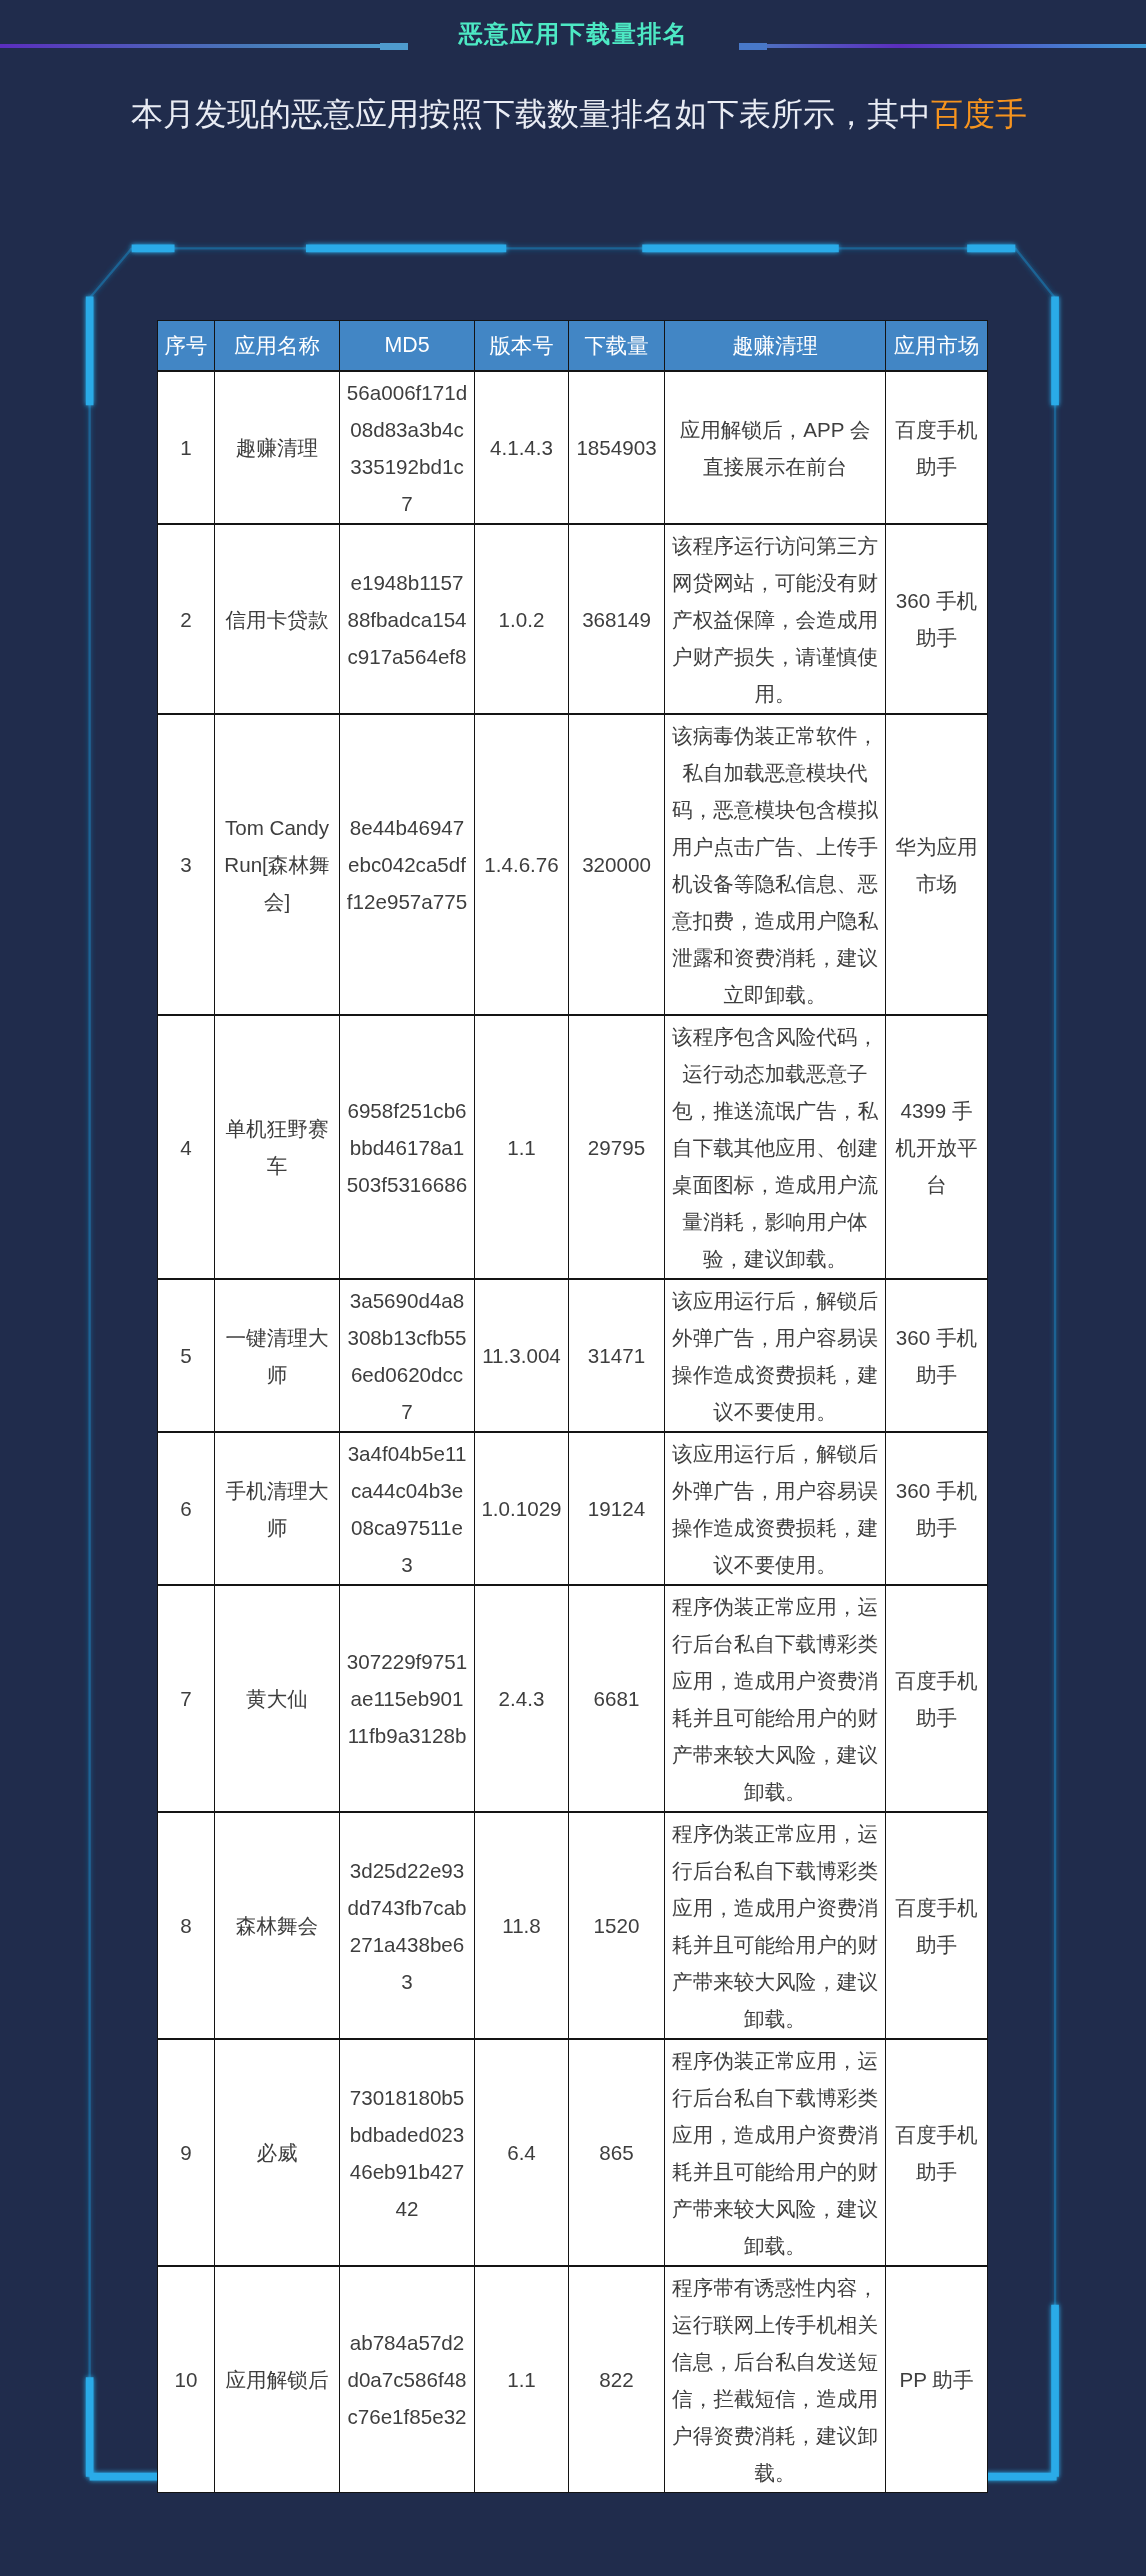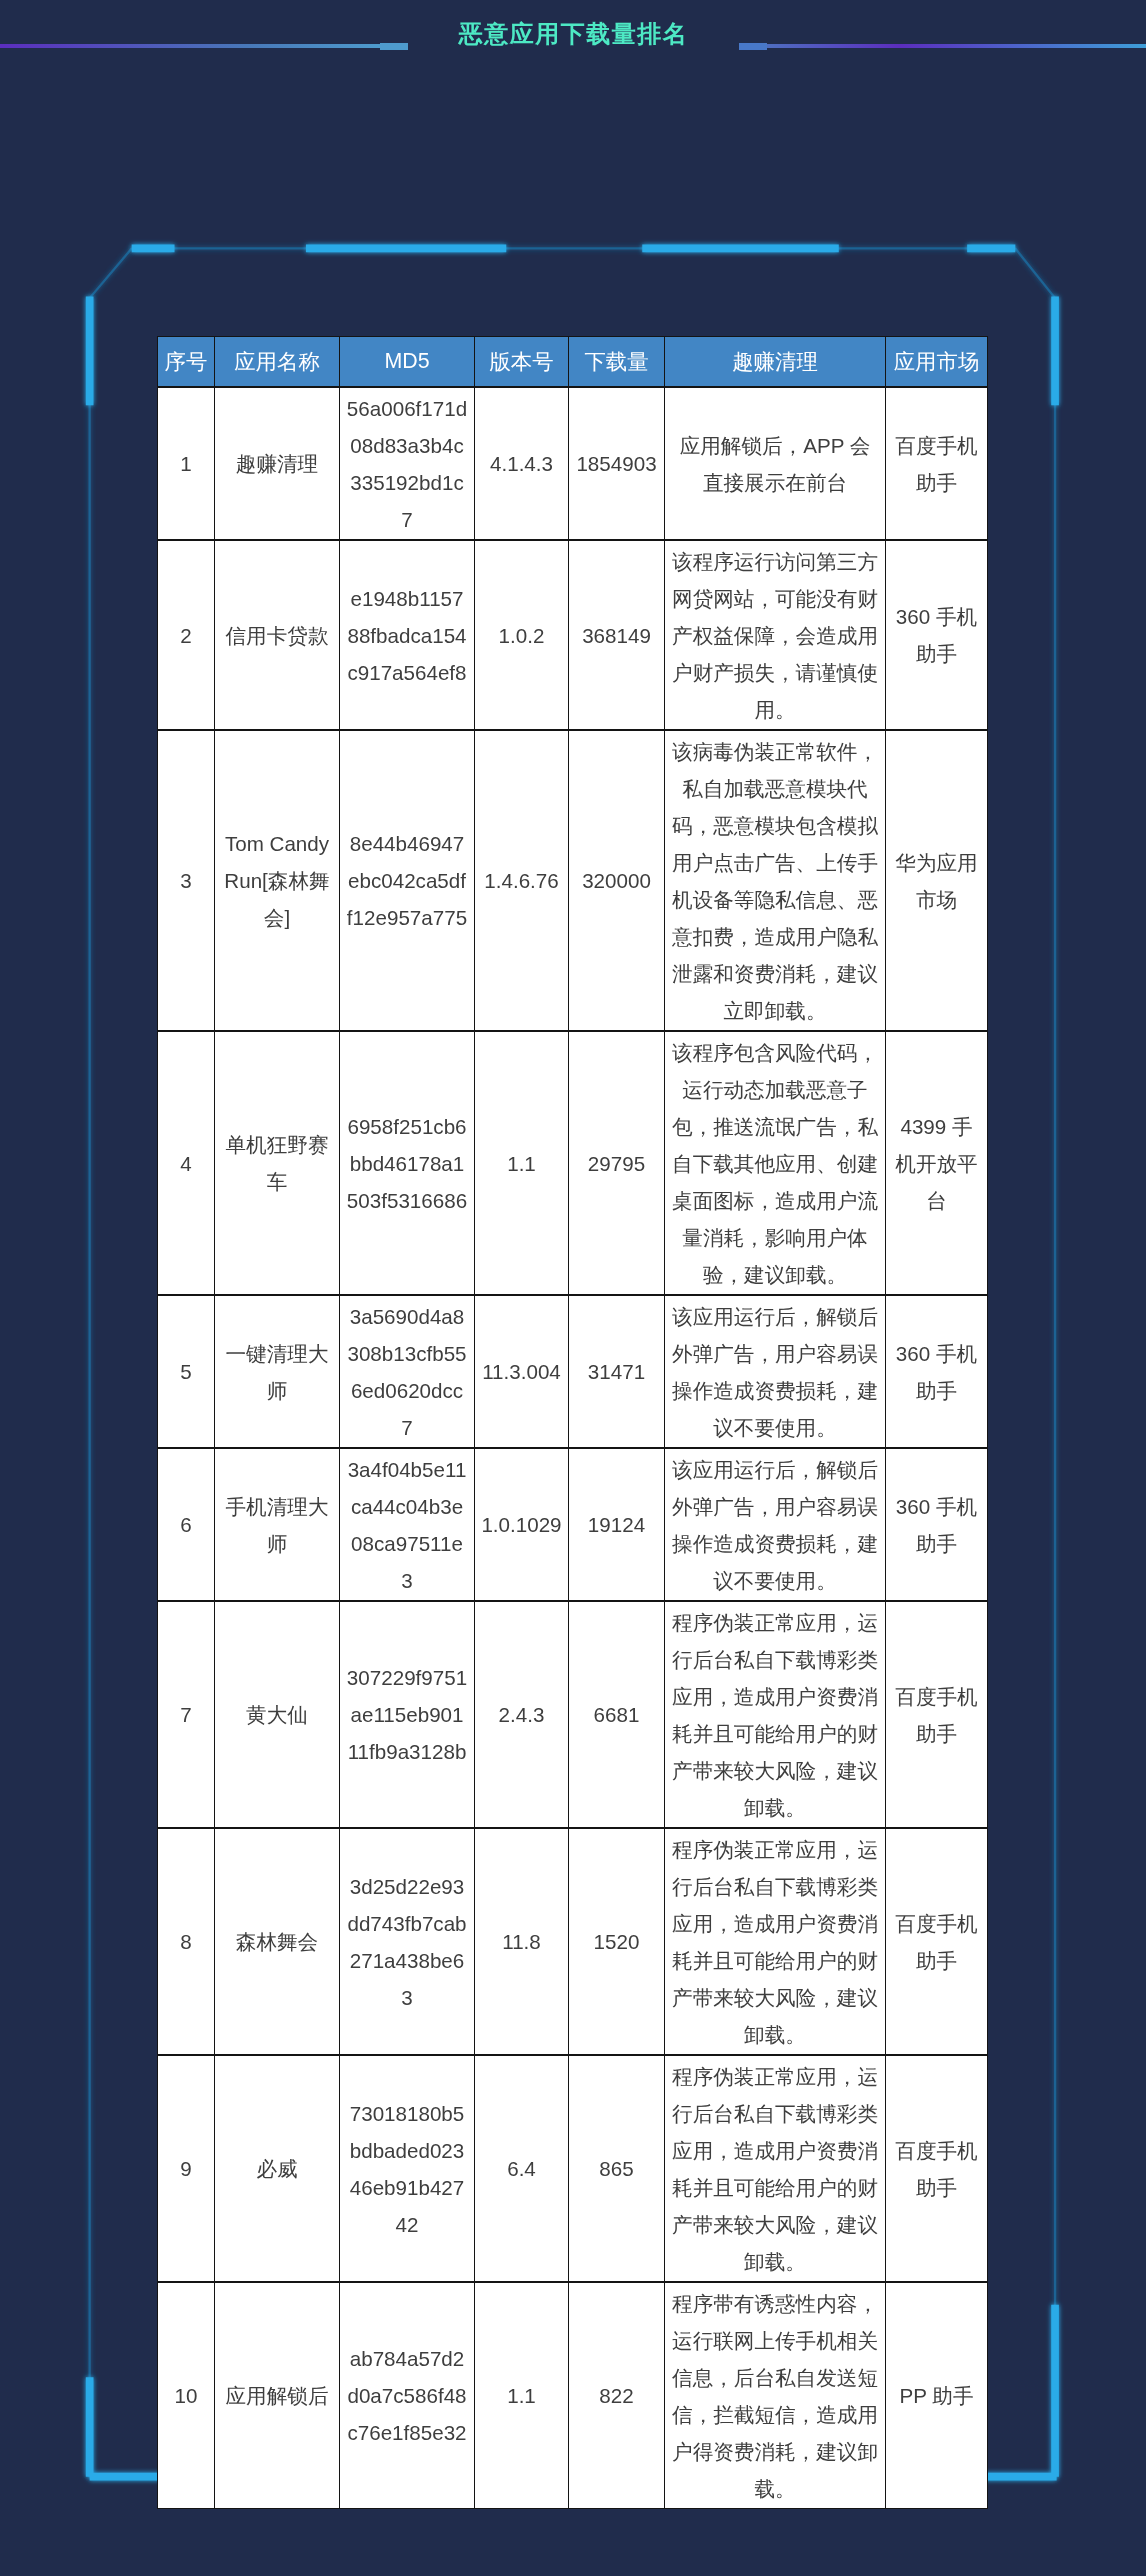--- a/index.html
+++ b/index.html
@@ -27,21 +27,21 @@
     position:absolute;left:67px;top:89px;width:1021px;
     font-size:32px;line-height:50px;color:#E9ECF4;
   }
   .intro .ln1{padding-left:64px;}
   .orange{color:#F7941E;}
   
   .frame-svg{position:absolute;left:0;top:0;pointer-events:none;}
   .frame-dim{stroke:#1C6394;stroke-width:3;fill:none;filter:url(#glow);}
   .frame-bright{stroke:#29ABE8;stroke-width:10;fill:none;filter:url(#glow);}
   
-  .table-wrap{position:absolute;left:157px;top:336px;}
+  .table-wrap{position:absolute;left:157px;top:320px;}
   table{
     border-collapse:collapse;table-layout:fixed;width:831px;
     background:#FFFFFF;border:1.5px solid #141414;
   }
   col.col-no{width:57px;}  col.col-name{width:125px;}
   col.col-md5{width:135px;} col.col-version{width:94px;}
   col.col-downloads{width:96px;} col.col-detail{width:221px;}
   col.col-market{width:102px;}
   th,td{
     border:0.8px solid #141414;text-align:center;vertical-align:middle;
@@ -71,20 +71,21 @@
 </head>
 <body>
 
 <div class="divider left"></div>
 <div class="divider right"></div>
 <div class="divider-cap left"></div>
 <div class="divider-cap right"></div>
 <div class="page-title">恶意应用下载量排名</div>
 
 <div class="intro">
+  <div class="ln1"><span>本月发现的恶意应用按照下载数量排名如下表所示，其中</span><span class="orange">百度手</span></div>
 </div>
 
 <svg class="frame-svg" width="1147" height="2576" viewBox="0 0 1500 3370">
   <defs>
     <filter id="glow" x="-60%" y="-60%" width="220%" height="220%">
       <feGaussianBlur stdDeviation="3.5" result="b"></feGaussianBlur>
       <feMerge>
           <feMergeNode in="b"></feMergeNode>
           <feMergeNode in="SourceGraphic"></feMergeNode>
         </feMerge>

